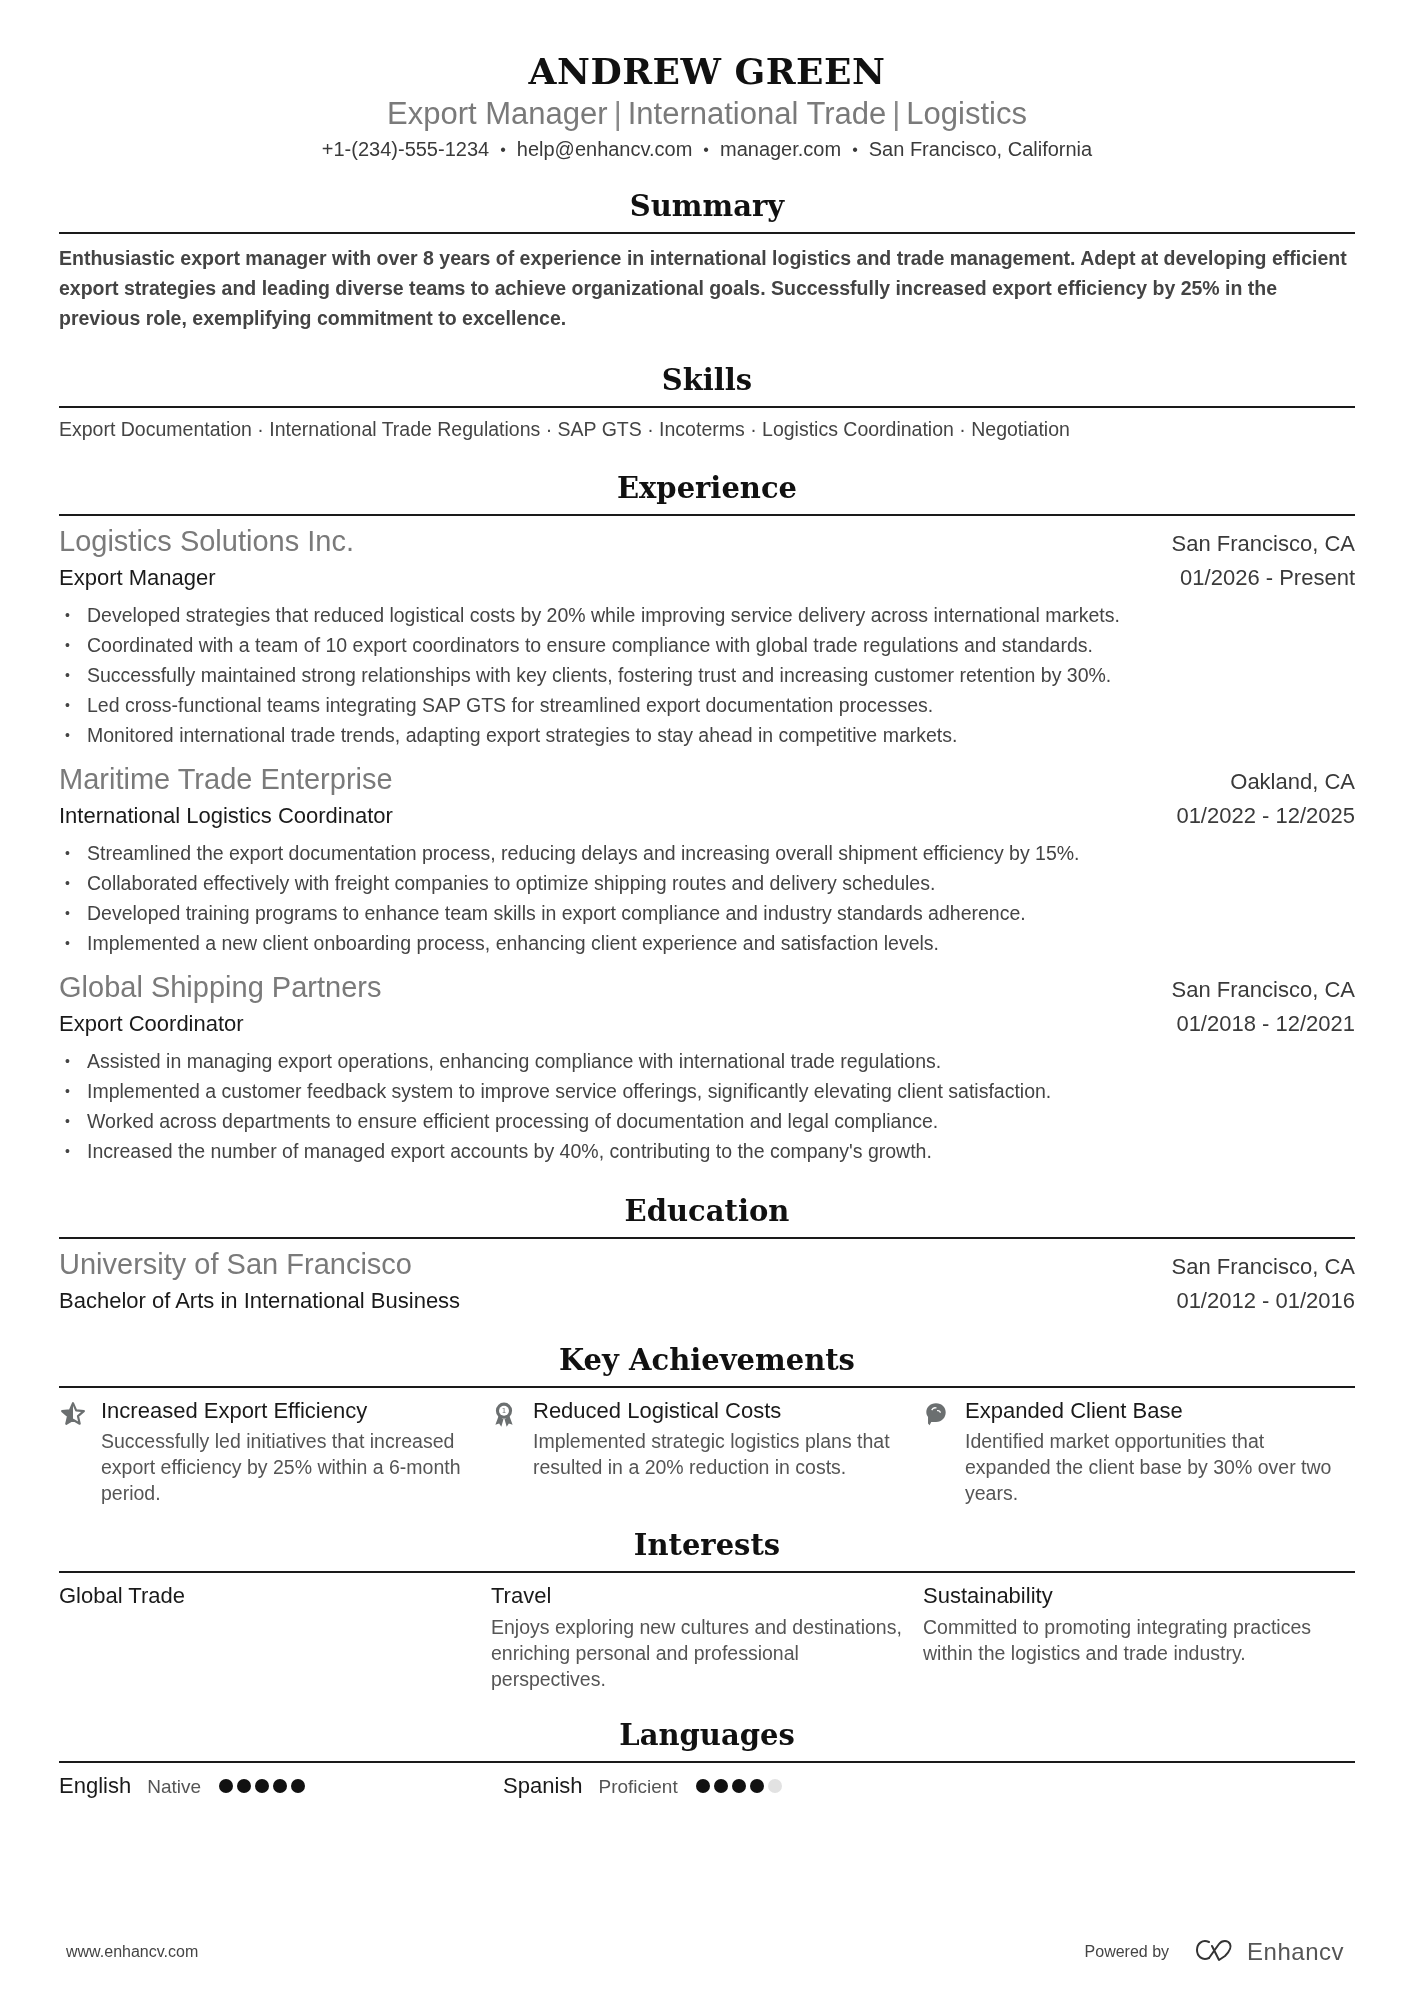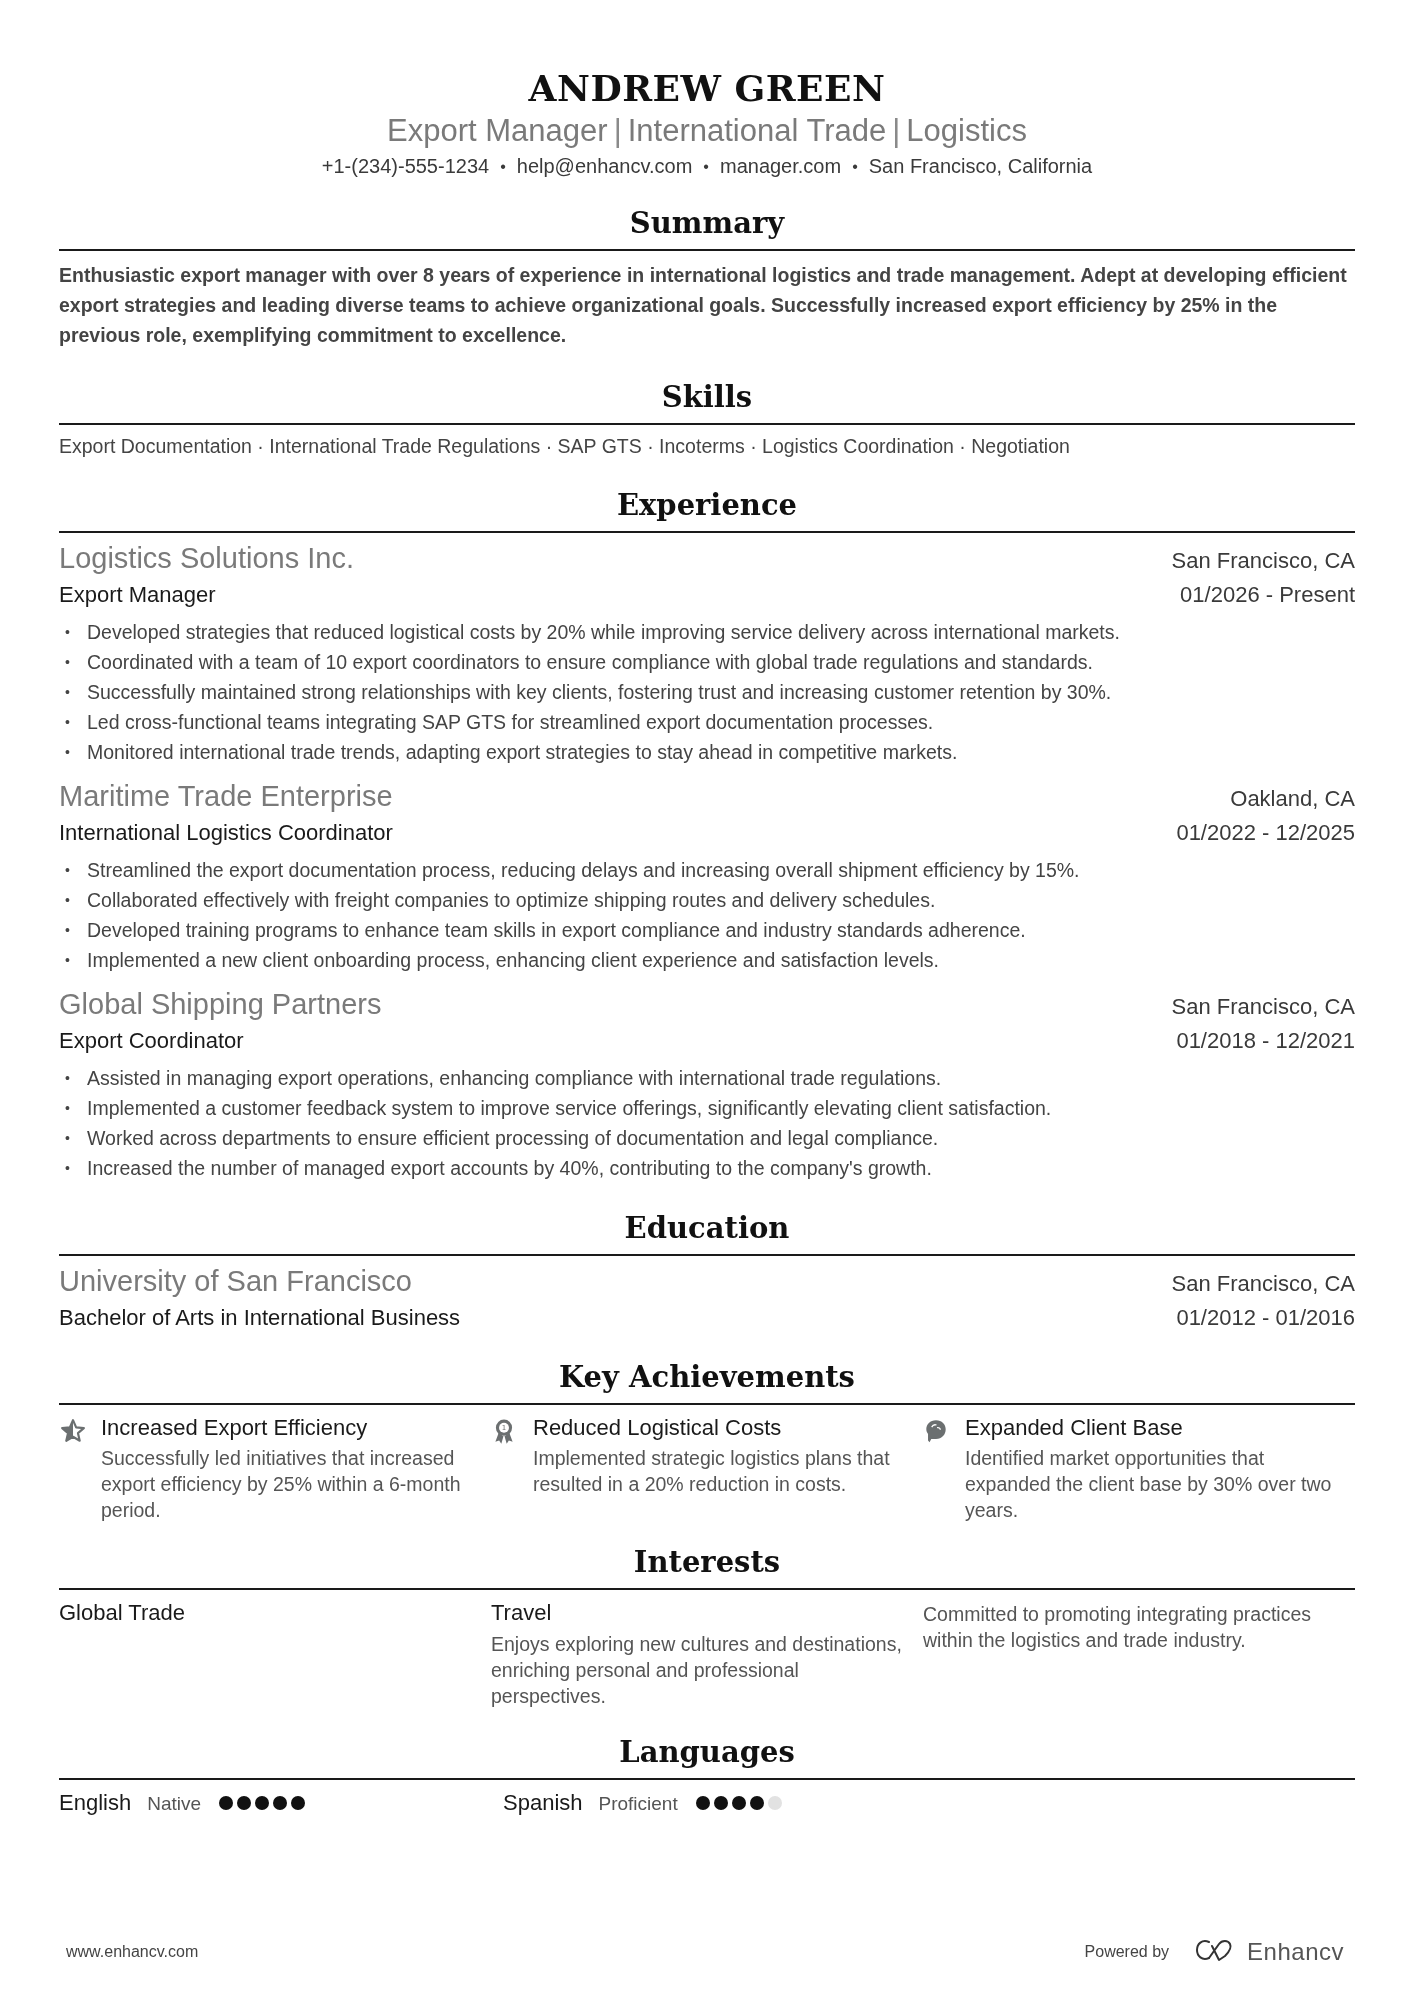--- a/index.html
+++ b/index.html
@@ -1,18 +1,18 @@
 <!DOCTYPE html>
 <html><head>
   <meta charset="utf-8">
   <style>
     * { box-sizing: border-box; margin: 0; padding: 0; }
     html, body { width: 1410px; height: 1995px; background: #ffffff; }
     body { position: relative; font-family: "Liberation Sans", "DejaVu Sans", sans-serif; color: #1a1a1a; overflow: hidden; }
-    .page { position: absolute; left: 59px; top: 17px; width: 1296px; }
+    .page { position: absolute; left: 59px; top: 0; width: 1296px; }
     .header { text-align: center; padding-top: 48px; }
     .name { font-family: "DejaVu Serif", "Liberation Serif", serif; font-weight: bold; font-size: 36px; letter-spacing: 0.5px; color: #111; line-height: 46px; }
     .headline { font-size: 31px; color: #7a7a7a; line-height: 40px; margin-top: 0px; }
     .headline .sep { color: #8a8a8a; margin: 0 6px; }
     .contacts { font-size: 20px; color: #3a3a3a; line-height: 28px; margin-top: 1px; }
     .contacts .dot { margin: 0 11px; font-size: 16px; position: relative; top: -1px; }
 
     .section-title { font-family: "DejaVu Serif", "Liberation Serif", serif; font-weight: bold; font-size: 29px; text-align: center; color: #111; line-height: 38px; }
     .rule { height: 2px; background: #1a1a1a; margin-top: 7px; }
 
@@ -204,20 +204,21 @@
     <div class="rule"></div>
     <div class="int-grid">
       <div class="int">
         <div class="int-title">Global Trade</div>
       </div>
       <div class="int">
         <div class="int-title">Travel</div>
         <div class="int-desc">Enjoys exploring new cultures and destinations, enriching personal and professional perspectives.</div>
       </div>
       <div class="int">
+        <div class="int-title">Sustainability</div>
         <div class="int-desc">Committed to promoting integrating practices within the logistics and trade industry.</div>
       </div>
     </div>
   </div>
 
   <div style="margin-top: 24px;">
     <div class="section-title">Languages</div>
     <div class="rule"></div>
     <div class="lang-grid">
       <div class="lang">

